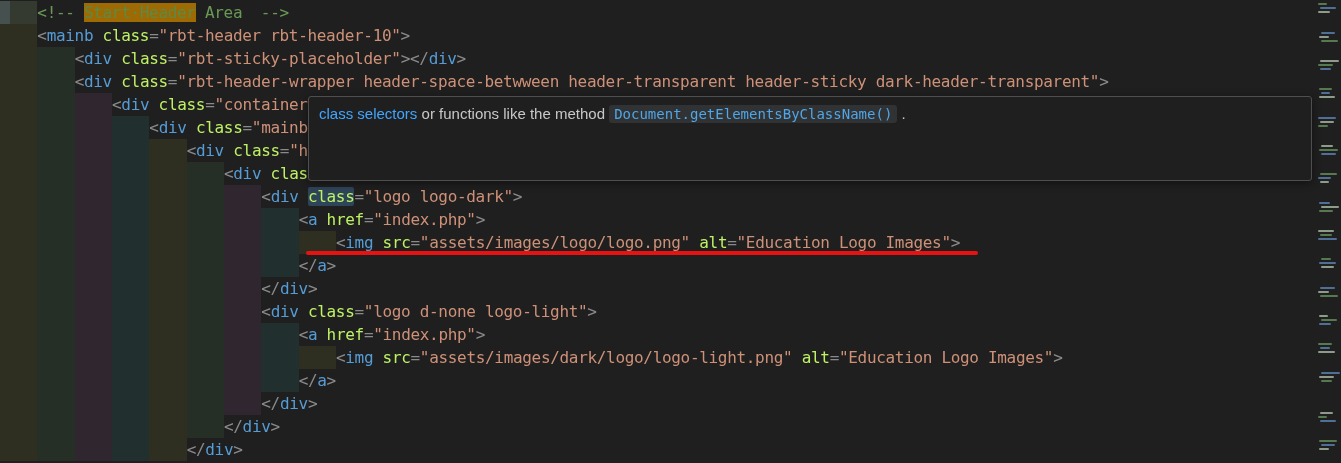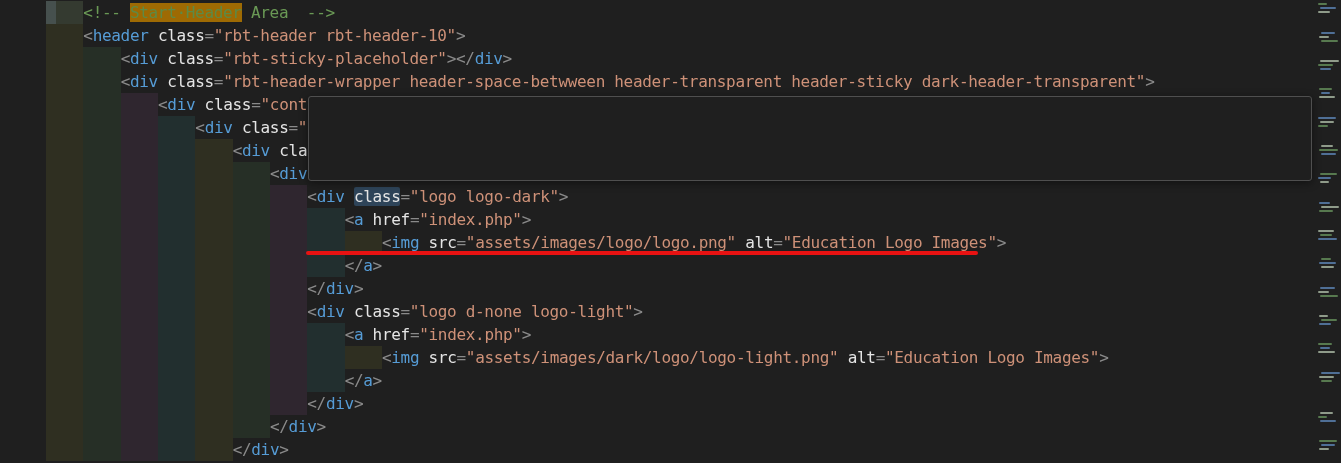--- a/index.html
+++ b/index.html
@@ -1,26 +1,26 @@
 <!DOCTYPE html>
 <html><head>
 <meta charset="utf-8">
 <style>
   html,body{margin:0;padding:0;background:#1f1f1f;}
   #stage{position:relative;width:1341px;height:463px;background:#1f1f1f;overflow:hidden;
          font-family:"DejaVu Sans Mono","Liberation Mono",monospace;}
   
   #code{position:absolute;left:0;top:1px;width:1315px;}
-  .code-line{height:23px;line-height:23px;white-space:pre;font-size:16px;letter-spacing:-0.32px;color:#cccccc;margin-left:46px;}
+  .code-line{height:23px;line-height:23px;white-space:pre;font-size:16px;letter-spacing:-0.32px;color:#cccccc;}
   .ind{display:inline-block;width:37.33px;height:23px;vertical-align:top;}
   .ind-first{background:linear-gradient(90deg,#46504e 0,#46504e 10px,#343a30 10px);}
   .tk-c{color:#6a9955}
   .tk-p{color:#8a8a8a}
   .tk-t{color:#569cd6}
-  .tk-a{color:#e5e5e5}
+  .tk-a{color:#bef264}
   .tk-s{color:#ce9178}
   .tk-x{color:#cccccc}
   .find-hl{background:#9e6a03;color:#5d8a46;}
   .word-hl{background:#2e4459;border-radius:2px;}
   
   #red-line{position:absolute;left:306px;top:251px;width:672px;height:4px;background:#e81212;border-radius:2px;z-index:30;}
   
   #tooltip{position:absolute;left:308px;top:96px;width:1004px;height:85px;box-sizing:border-box;
            background:#1f1f1f;border:1px solid #4f4f4f;border-radius:3px;z-index:20;
            padding:5px 10px 6px 10px;font-family:"Liberation Sans",sans-serif;font-size:15px;color:#c8c8c8;
@@ -35,21 +35,21 @@
   .mm-cluster{position:absolute;left:3px;width:22px;}
   .mm-row{height:2px;margin-bottom:2px;border-radius:1px;}
 </style>
 </head>
 <body>
 
 <div id="stage">
 
   <div id="code">
       <div class="code-line"><span class="ind ind-first"></span><span class="tk-c">&lt;!-- </span><span class="tk-c find-hl">Start·Header</span><span class="tk-c"> Area  --&gt;</span></div>
-      <div class="code-line"><span class="ind" style="background: rgb(47, 47, 33);"></span><span class="tk-p">&lt;</span><span class="tk-t">header</span><span class="tk-x"> </span><span class="tk-a">class</span><span class="tk-p">=</span><span class="tk-s">"rbt-header rbt-header-10"</span><span class="tk-p">&gt;</span></div>
+      <div class="code-line"><span class="ind" style="background: rgb(47, 47, 33);"></span><span class="tk-p">&lt;</span><span class="tk-t">mainb</span><span class="tk-x"> </span><span class="tk-a">class</span><span class="tk-p">=</span><span class="tk-s">"rbt-header rbt-header-10"</span><span class="tk-p">&gt;</span></div>
       <div class="code-line"><span class="ind" style="background: rgb(47, 47, 33);"></span><span class="ind" style="background: rgb(38, 47, 38);"></span><span class="tk-p">&lt;</span><span class="tk-t">div</span><span class="tk-x"> </span><span class="tk-a">class</span><span class="tk-p">=</span><span class="tk-s">"rbt-sticky-placeholder"</span><span class="tk-p">&gt;&lt;/</span><span class="tk-t">div</span><span class="tk-p">&gt;</span></div>
       <div class="code-line"><span class="ind" style="background: rgb(47, 47, 33);"></span><span class="ind" style="background: rgb(38, 47, 38);"></span><span class="tk-p">&lt;</span><span class="tk-t">div</span><span class="tk-x"> </span><span class="tk-a">class</span><span class="tk-p">=</span><span class="tk-s">"rbt-header-wrapper header-space-betwween header-transparent header-sticky dark-header-transparent"</span><span class="tk-p">&gt;</span></div>
       <div class="code-line"><span class="ind" style="background: rgb(47, 47, 33);"></span><span class="ind" style="background: rgb(38, 47, 38);"></span><span class="ind" style="background: rgb(47, 38, 47);"></span><span class="tk-p">&lt;</span><span class="tk-t">div</span><span class="tk-x"> </span><span class="tk-a">class</span><span class="tk-p">=</span><span class="tk-s">"container</span></div>
       <div class="code-line"><span class="ind" style="background: rgb(47, 47, 33);"></span><span class="ind" style="background: rgb(38, 47, 38);"></span><span class="ind" style="background: rgb(47, 38, 47);"></span><span class="ind" style="background: rgb(34, 47, 47);"></span><span class="tk-p">&lt;</span><span class="tk-t">div</span><span class="tk-x"> </span><span class="tk-a">class</span><span class="tk-p">=</span><span class="tk-s">"mainb</span></div>
       <div class="code-line"><span class="ind" style="background: rgb(47, 47, 33);"></span><span class="ind" style="background: rgb(38, 47, 38);"></span><span class="ind" style="background: rgb(47, 38, 47);"></span><span class="ind" style="background: rgb(34, 47, 47);"></span><span class="ind" style="background: rgb(47, 47, 33);"></span><span class="tk-p">&lt;</span><span class="tk-t">div</span><span class="tk-x"> </span><span class="tk-a">class</span><span class="tk-p">=</span><span class="tk-s">"h</span></div>
       <div class="code-line"><span class="ind" style="background: rgb(47, 47, 33);"></span><span class="ind" style="background: rgb(38, 47, 38);"></span><span class="ind" style="background: rgb(47, 38, 47);"></span><span class="ind" style="background: rgb(34, 47, 47);"></span><span class="ind" style="background: rgb(47, 47, 33);"></span><span class="ind" style="background: rgb(38, 47, 38);"></span><span class="tk-p">&lt;</span><span class="tk-t">div</span><span class="tk-x"> </span><span class="tk-a">clas</span></div>
       <div class="code-line"><span class="ind" style="background: rgb(47, 47, 33);"></span><span class="ind" style="background: rgb(38, 47, 38);"></span><span class="ind" style="background: rgb(47, 38, 47);"></span><span class="ind" style="background: rgb(34, 47, 47);"></span><span class="ind" style="background: rgb(47, 47, 33);"></span><span class="ind" style="background: rgb(38, 47, 38);"></span><span class="ind" style="background: rgb(47, 38, 47);"></span><span class="tk-p">&lt;</span><span class="tk-t">div</span><span class="tk-x"> </span><span class="tk-a word-hl">class</span><span class="tk-p">=</span><span class="tk-s">"logo logo-dark"</span><span class="tk-p">&gt;</span></div>
       <div class="code-line"><span class="ind" style="background: rgb(47, 47, 33);"></span><span class="ind" style="background: rgb(38, 47, 38);"></span><span class="ind" style="background: rgb(47, 38, 47);"></span><span class="ind" style="background: rgb(34, 47, 47);"></span><span class="ind" style="background: rgb(47, 47, 33);"></span><span class="ind" style="background: rgb(38, 47, 38);"></span><span class="ind" style="background: rgb(47, 38, 47);"></span><span class="ind" style="background: rgb(34, 47, 47);"></span><span class="tk-p">&lt;</span><span class="tk-t">a</span><span class="tk-x"> </span><span class="tk-a">href</span><span class="tk-p">=</span><span class="tk-s">"index.php"</span><span class="tk-p">&gt;</span></div>
       <div class="code-line"><span class="ind" style="background: rgb(47, 47, 33);"></span><span class="ind" style="background: rgb(38, 47, 38);"></span><span class="ind" style="background: rgb(47, 38, 47);"></span><span class="ind" style="background: rgb(34, 47, 47);"></span><span class="ind" style="background: rgb(47, 47, 33);"></span><span class="ind" style="background: rgb(38, 47, 38);"></span><span class="ind" style="background: rgb(47, 38, 47);"></span><span class="ind" style="background: rgb(34, 47, 47);"></span><span class="ind" style="background: rgb(47, 47, 33);"></span><span class="tk-p">&lt;</span><span class="tk-t">img</span><span class="tk-x"> </span><span class="tk-a">src</span><span class="tk-p">=</span><span class="tk-s">"assets/images/logo/logo.png"</span><span class="tk-x"> </span><span class="tk-a">alt</span><span class="tk-p">=</span><span class="tk-s">"Education Logo Images"</span><span class="tk-p">&gt;</span></div>
       <div class="code-line"><span class="ind" style="background: rgb(47, 47, 33);"></span><span class="ind" style="background: rgb(38, 47, 38);"></span><span class="ind" style="background: rgb(47, 38, 47);"></span><span class="ind" style="background: rgb(34, 47, 47);"></span><span class="ind" style="background: rgb(47, 47, 33);"></span><span class="ind" style="background: rgb(38, 47, 38);"></span><span class="ind" style="background: rgb(47, 38, 47);"></span><span class="ind" style="background: rgb(34, 47, 47);"></span><span class="tk-p">&lt;/</span><span class="tk-t">a</span><span class="tk-p">&gt;</span></div>
@@ -59,20 +59,21 @@
       <div class="code-line"><span class="ind" style="background: rgb(47, 47, 33);"></span><span class="ind" style="background: rgb(38, 47, 38);"></span><span class="ind" style="background: rgb(47, 38, 47);"></span><span class="ind" style="background: rgb(34, 47, 47);"></span><span class="ind" style="background: rgb(47, 47, 33);"></span><span class="ind" style="background: rgb(38, 47, 38);"></span><span class="ind" style="background: rgb(47, 38, 47);"></span><span class="ind" style="background: rgb(34, 47, 47);"></span><span class="ind" style="background: rgb(47, 47, 33);"></span><span class="tk-p">&lt;</span><span class="tk-t">img</span><span class="tk-x"> </span><span class="tk-a">src</span><span class="tk-p">=</span><span class="tk-s">"assets/images/dark/logo/logo-light.png"</span><span class="tk-x"> </span><span class="tk-a">alt</span><span class="tk-p">=</span><span class="tk-s">"Education Logo Images"</span><span class="tk-p">&gt;</span></div>
       <div class="code-line"><span class="ind" style="background: rgb(47, 47, 33);"></span><span class="ind" style="background: rgb(38, 47, 38);"></span><span class="ind" style="background: rgb(47, 38, 47);"></span><span class="ind" style="background: rgb(34, 47, 47);"></span><span class="ind" style="background: rgb(47, 47, 33);"></span><span class="ind" style="background: rgb(38, 47, 38);"></span><span class="ind" style="background: rgb(47, 38, 47);"></span><span class="ind" style="background: rgb(34, 47, 47);"></span><span class="tk-p">&lt;/</span><span class="tk-t">a</span><span class="tk-p">&gt;</span></div>
       <div class="code-line"><span class="ind" style="background: rgb(47, 47, 33);"></span><span class="ind" style="background: rgb(38, 47, 38);"></span><span class="ind" style="background: rgb(47, 38, 47);"></span><span class="ind" style="background: rgb(34, 47, 47);"></span><span class="ind" style="background: rgb(47, 47, 33);"></span><span class="ind" style="background: rgb(38, 47, 38);"></span><span class="ind" style="background: rgb(47, 38, 47);"></span><span class="tk-p">&lt;/</span><span class="tk-t">div</span><span class="tk-p">&gt;</span></div>
       <div class="code-line"><span class="ind" style="background: rgb(47, 47, 33);"></span><span class="ind" style="background: rgb(38, 47, 38);"></span><span class="ind" style="background: rgb(47, 38, 47);"></span><span class="ind" style="background: rgb(34, 47, 47);"></span><span class="ind" style="background: rgb(47, 47, 33);"></span><span class="ind" style="background: rgb(38, 47, 38);"></span><span class="tk-p">&lt;/</span><span class="tk-t">div</span><span class="tk-p">&gt;</span></div>
       <div class="code-line"><span class="ind" style="background: rgb(47, 47, 33);"></span><span class="ind" style="background: rgb(38, 47, 38);"></span><span class="ind" style="background: rgb(47, 38, 47);"></span><span class="ind" style="background: rgb(34, 47, 47);"></span><span class="ind" style="background: rgb(47, 47, 33);"></span><span class="tk-p">&lt;/</span><span class="tk-t">div</span><span class="tk-p">&gt;</span></div>
     </div>
 
   <div id="red-line" style="background: rgb(232, 18, 18);"></div>
 
   <div id="tooltip">
+    <div class="tip-line"><span class="tip-link">class selectors</span><span> or functions like the method </span><span class="tip-code">Document.getElementsByClassName()</span><span> .</span></div>
   </div>
 
   <div id="minimap">
       <div class="mm-cluster" style="top: 3px;">
         <div class="mm-row" style="width: 9px; margin-left: 0px; background: rgb(87, 121, 79);"></div>
         <div class="mm-row" style="width: 16px; margin-left: 2px; background: rgb(79, 111, 150);"></div>
         <div class="mm-row" style="width: 12px; margin-left: 0px; background: rgb(143, 155, 138);"></div>
       </div>
       <div class="mm-cluster" style="top: 32px;">
         <div class="mm-row" style="width: 14px; margin-left: 3px; background: rgb(79, 111, 150);"></div>

